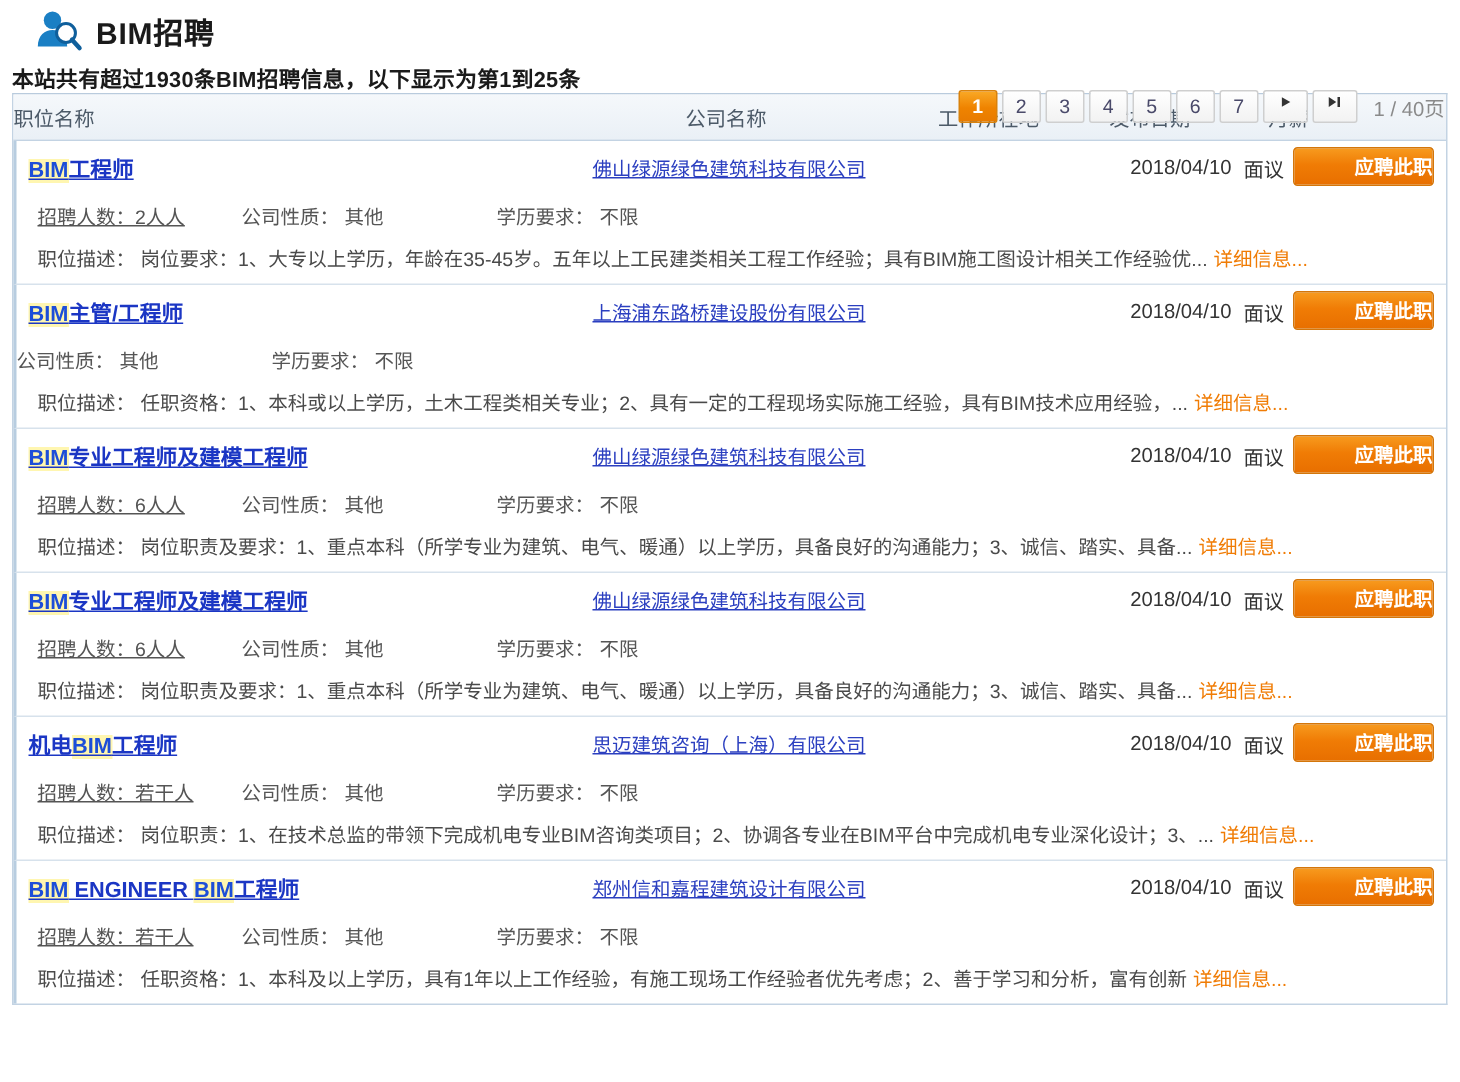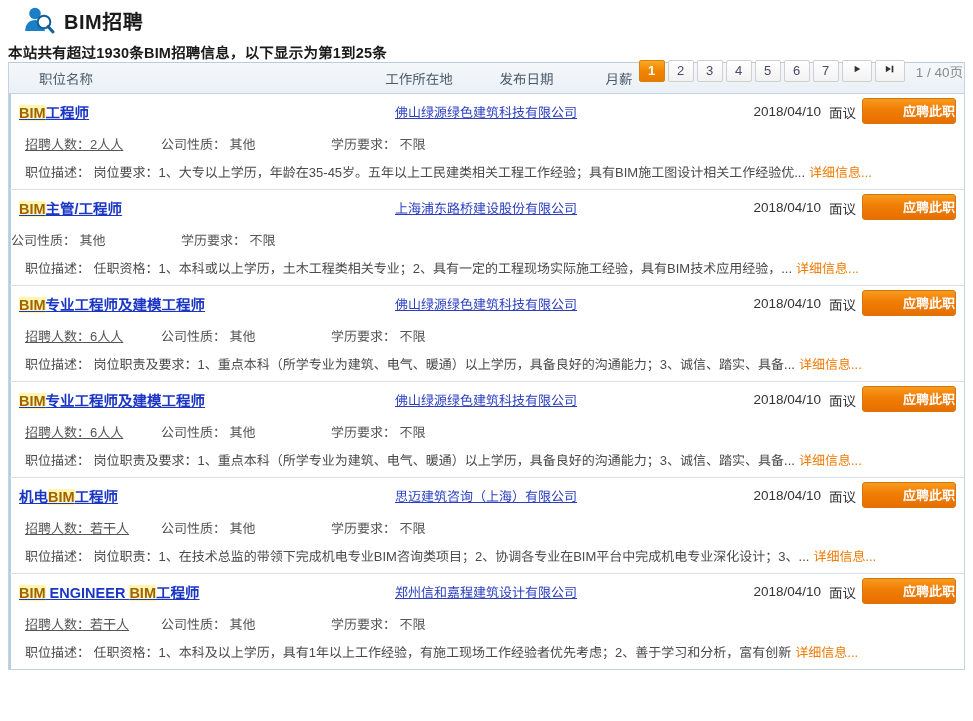--- a/index.html
+++ b/index.html
@@ -99,21 +99,21 @@
   }
   .thead {
     display: flex;
     align-items: center;
     height: 30px;
     background: linear-gradient(to bottom, #f5f8fb 0%, #eaf0f6 100%);
     border-bottom: 1px solid #c3d3e3;
     color: #4c5a68;
     font-size: 13.5px;
   }
-  .th-title   { width: 355px; padding-left: 30px; box-sizing: border-box; }
+  .th-title   { width: 355px; box-sizing: border-box; }
   .th-company { width: 240px; text-align: center; }
   .th-loc     { width: 110px; text-align: center; }
   .th-date    { width: 105px; text-align: center; }
   .th-salary  { width: 80px;  text-align: center; }
   .th-act     { flex: 1; }
 
   .job-row {
     border-bottom: 1px solid #d7e2ec;
     border-left: 2px solid #b8cde0;
     position: relative;
@@ -134,21 +134,21 @@
     font-size: 14.5px;
     font-weight: bold;
     color: #1b36c4;
     text-decoration: underline;
     cursor: pointer;
     white-space: nowrap;
     overflow: hidden;
   }
   .kw {
     background: #fff6b0;
-    color: #a16207;
+    color: #1d4ed8;
   }
   .job-company {
     width: 240px;
     text-align: center;
     font-size: 13px;
     color: #2b3fc0;
     text-decoration: underline;
     cursor: pointer;
     white-space: nowrap;
   }
@@ -258,20 +258,21 @@
           <rect x="8" y="1" width="2" height="8" fill="#333"></rect>
         </svg>
     </div>
     <div class="pg-count">1 / 40页</div>
   </div>
 
   <div class="table-box">
 
     <div class="thead">
       <div class="th-title">职位名称</div>
+      <div class="th-company">公司名称</div>
       <div class="th-loc">工作所在地</div>
       <div class="th-date">发布日期</div>
       <div class="th-salary">月薪</div>
       <div class="th-act"></div>
     </div>
 
     <div id="rows-container">
         <div class="job-row">
           <div class="row-top">
             <div class="job-title"><span class="kw">BIM</span><span>工程师</span></div>

